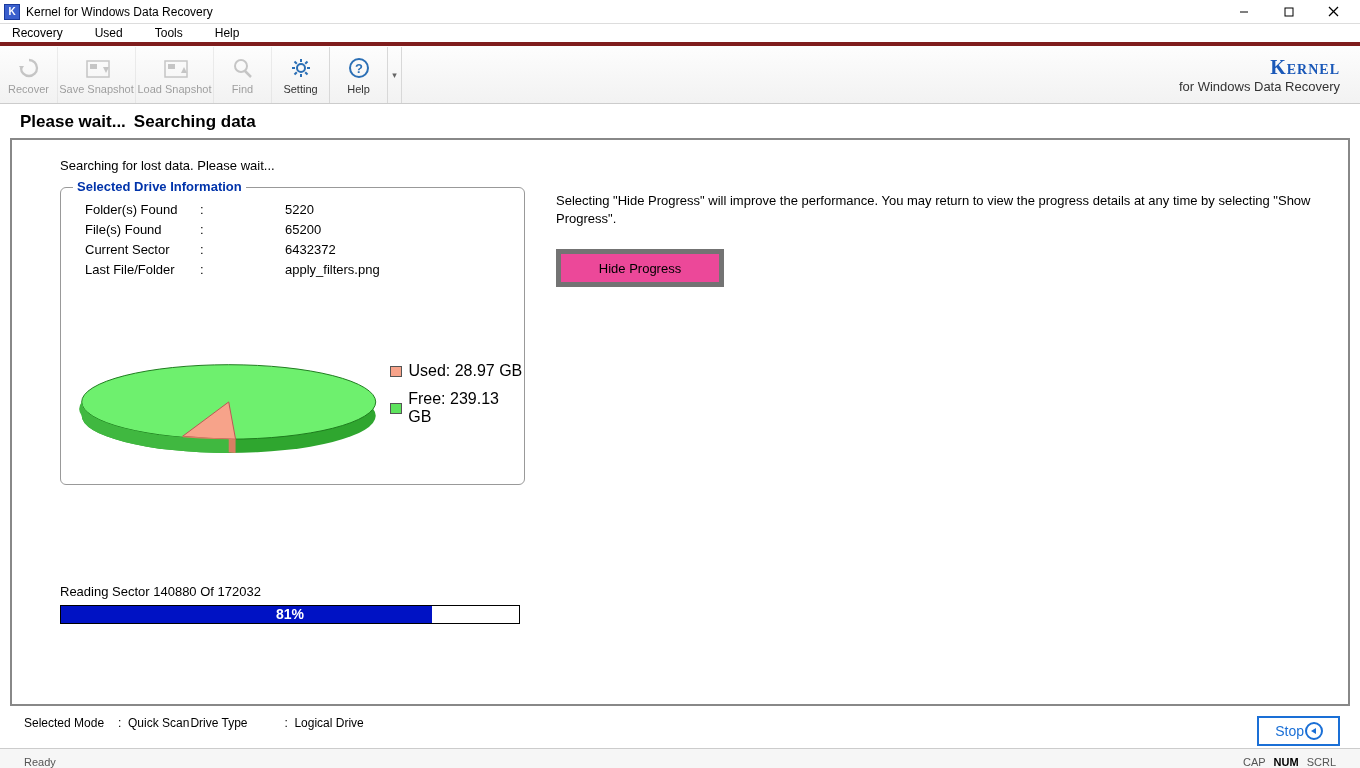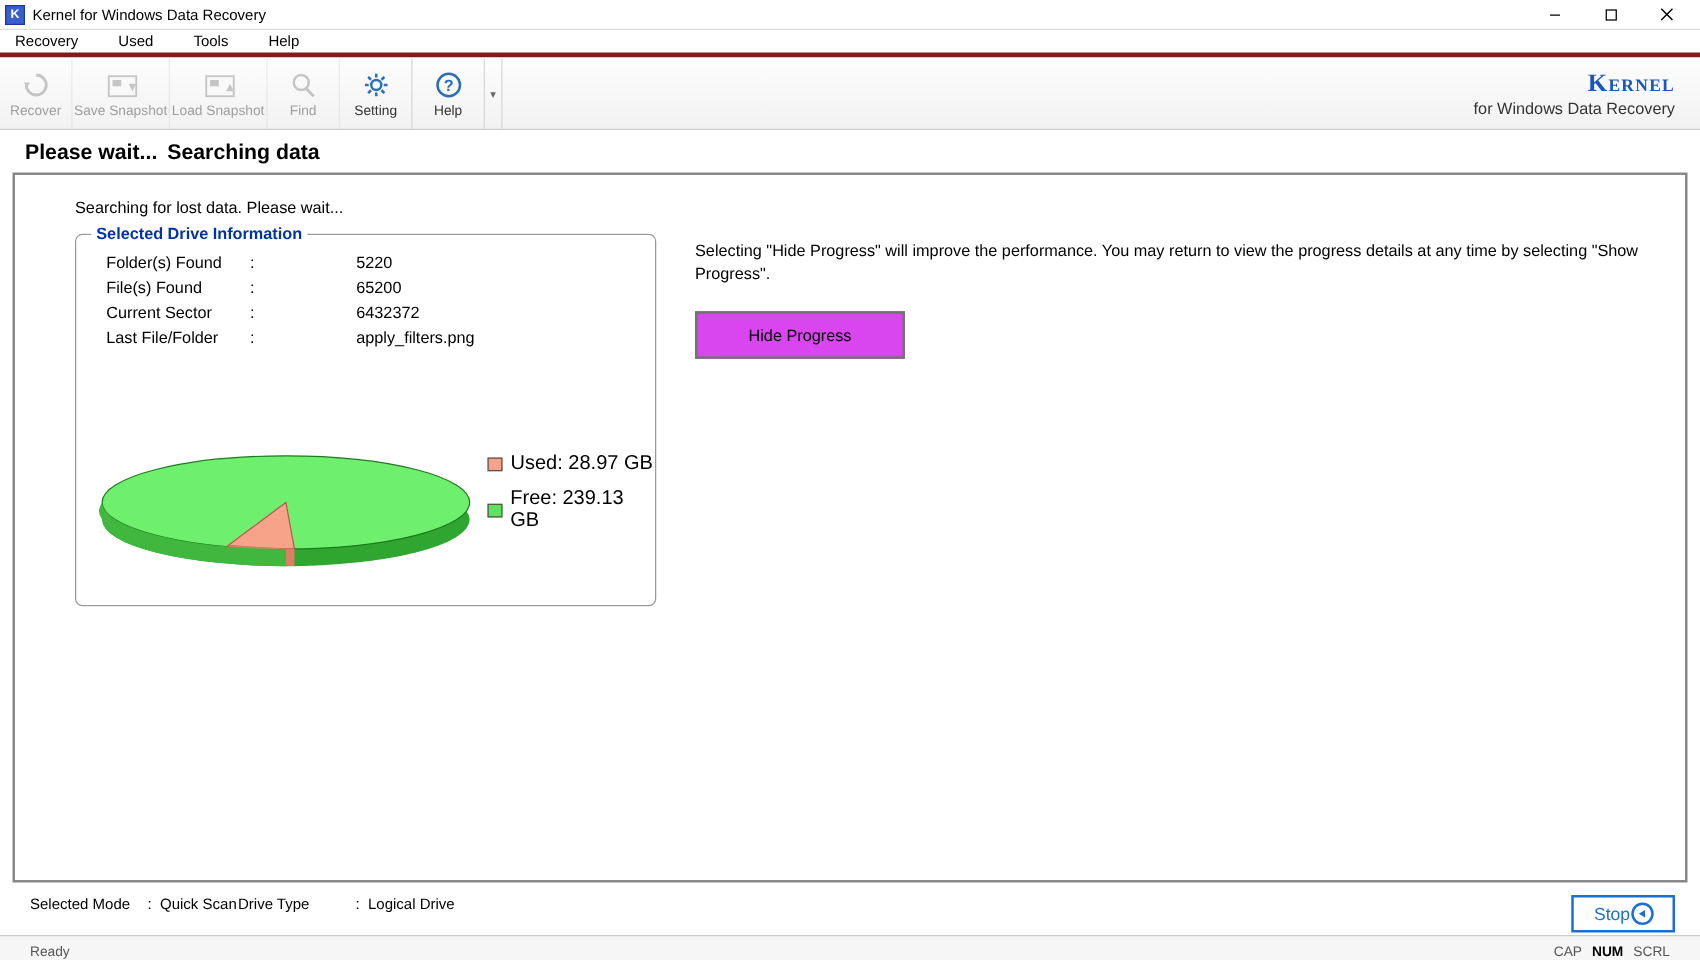--- a/index.html
+++ b/index.html
@@ -48,21 +48,21 @@
   
   .pie-row { position: absolute; left: 6px; bottom: 10px; display: flex; align-items: center; }
   .pie-svg { width: 330px; height: 150px; }
   .legend { font-size: 16px; }
   .legend .lrow { display: flex; align-items: center; gap: 6px; margin-bottom: 10px; }
   .legend .swatch { width: 12px; height: 11px; border: 1px solid #555; }
   
   
   .right-col { position: absolute; left: 544px; top: 52px; right: 30px; }
   .right-col .tip { font-size: 13px; color: #000; line-height: 1.35; margin-bottom: 22px; }
-  .right-col .hide-btn { width: 168px; height: 38px; background: #d946ef; border: 2px solid #737373; font-size: 13px; color: #000; cursor: pointer; }
+  .right-col .hide-btn { width: 168px; height: 38px; background: #ec4899; border: 5px solid #737373; font-size: 13px; color: #000; cursor: pointer; }
   
   
   .progress-area { position: absolute; left: 48px; bottom: 80px; }
   .progress-area .ptext { font-size: 13px; color: #000; margin-bottom: 6px; }
   .progress-bar { width: 460px; height: 19px; border: 1px solid #000; background: #fff; position: relative; }
   .progress-fill { height: 100%; background: #0012c4; }
   .progress-pct { position: absolute; left: 0; right: 0; top: 0; bottom: 0; text-align: center; font-size: 14px; font-weight: bold; color: #fff; line-height: 17px; }
   
   
   .mode-row { padding: 4px 20px 2px 24px; display: flex; align-items: flex-start; }
@@ -238,20 +238,27 @@
           </div>
         </div>
       </div>
     </div>
 
     <div class="right-col">
       <div class="tip">Selecting "Hide Progress" will improve the performance. You may return to view the progress details at any time by selecting "Show Progress".</div>
       <button class="hide-btn">Hide Progress</button>
     </div>
 
+    <div class="progress-area">
+      <div class="ptext">Reading Sector 140880 Of 172032</div>
+      <div class="progress-bar">
+        <div class="progress-fill" style="width:81%;"></div>
+        <div class="progress-pct">81%</div>
+      </div>
+    </div>
 
   </div>
 </div>
 
 <div class="mode-row">
   <div class="mcol">
     <div class="mrow">
       <span class="mlabel">Selected Mode</span>
       <span>:&nbsp;&nbsp;</span>
       <span>Quick Scan</span>

